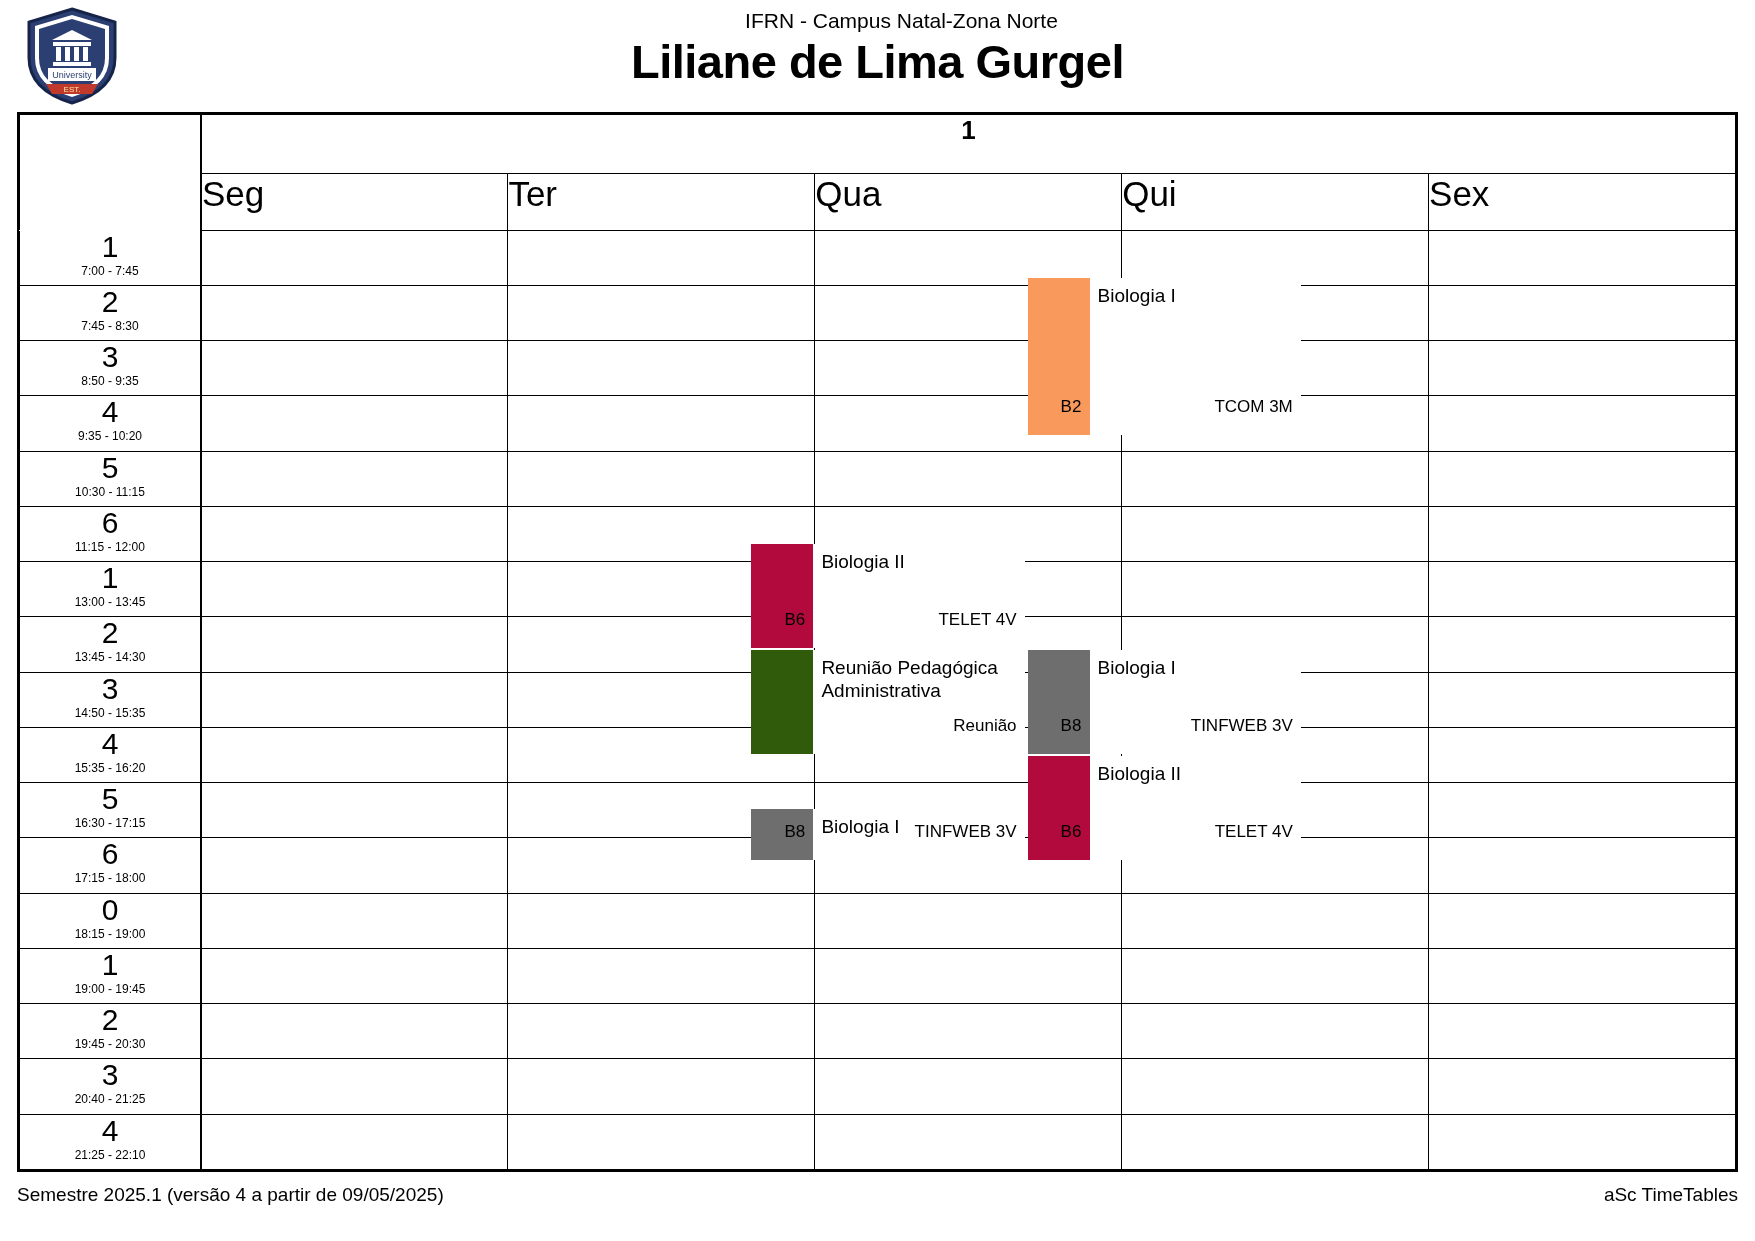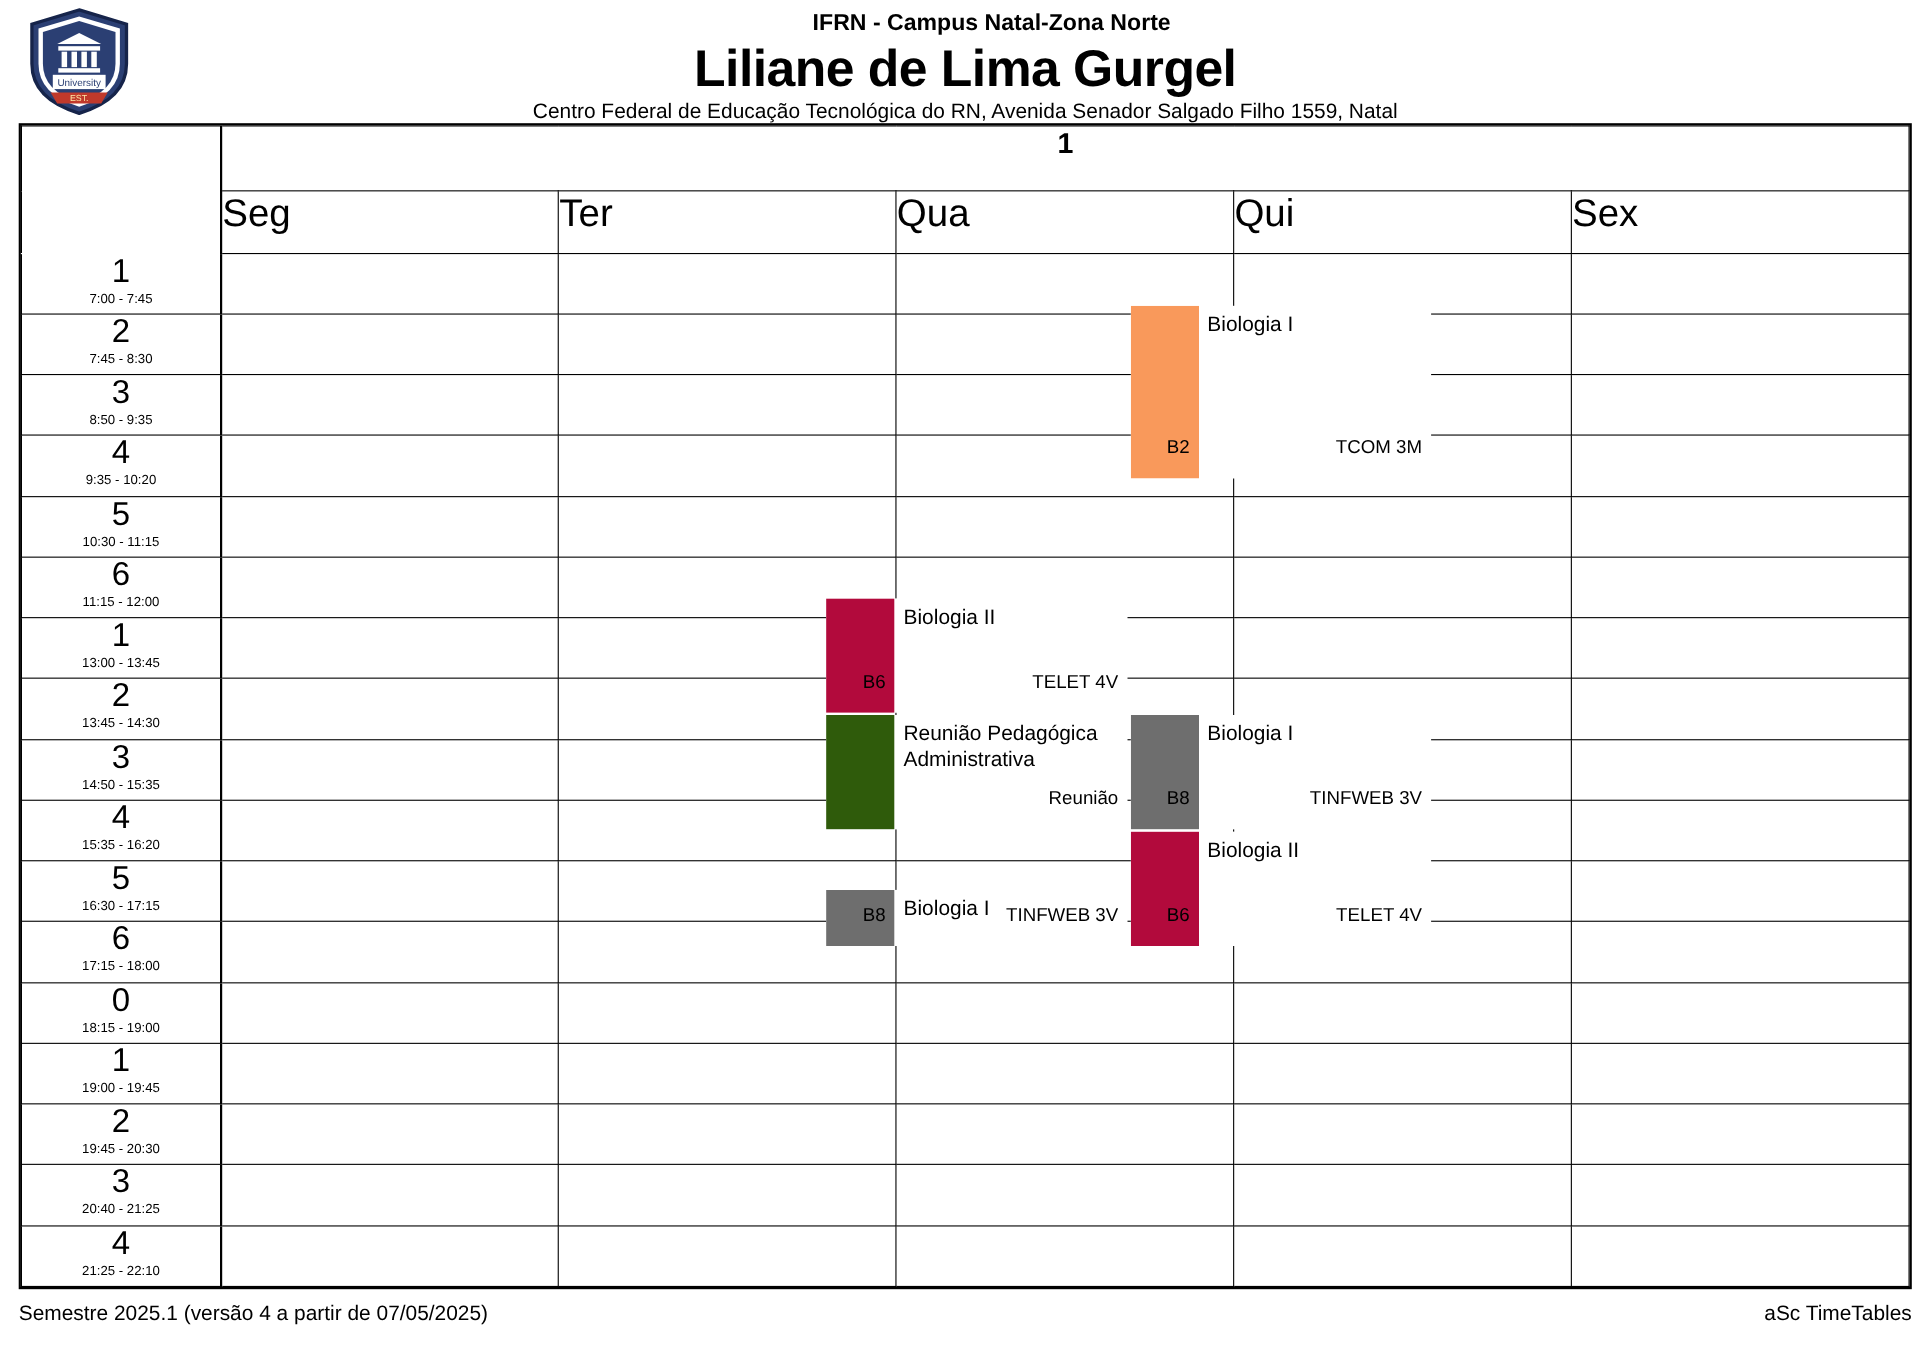--- a/index.html
+++ b/index.html
@@ -31,21 +31,21 @@
     position: absolute;
     left: 22px;
     top: 6px;
     width: 100px;
     height: 100px;
   }
   .school-name {
     font-size: 21px;
     line-height: 26px;
     padding-top: 8px;
-    font-weight: bold;
+    font-weight: normal;
     padding-left: 48px;
   }
   .teacher-name {
     font-size: 47px;
     line-height: 56px;
     font-weight: bold;
     letter-spacing: -0.5px;
   }
   .school-address {
     font-size: 19px;
@@ -192,21 +192,20 @@
           <rect x="31" y="56" width="38" height="4"></rect>
         </g>
         <rect x="26" y="62" width="48" height="13" fill="#ffffff"></rect>
         <text x="50" y="72" font-family="Liberation Sans, sans-serif" font-size="9" fill="#2b3f73" text-anchor="middle">University</text>
         <path d="M24 78 L76 78 L70 88 L30 88 Z" fill="#c0392b"></path>
         <text x="50" y="86" font-family="Liberation Sans, sans-serif" font-size="8" fill="#ffe9a8" text-anchor="middle">EST.</text>
       </svg>
     </div>
     <div class="school-name">IFRN - Campus Natal-Zona Norte</div>
     <div class="teacher-name">Liliane de Lima Gurgel</div>
-    <div class="school-address">Centro Federal de Educação Tecnológica do RN, Avenida Senador Salgado Filho 1559, Natal</div>
   </div>
 
   <div class="grid">
     <table class="tt">
       <tbody>
           <tr>
         <td class="corner-cell" rowspan="2"></td>
         <td class="class-title-cell" colspan="5">1</td>
       </tr>
       <tr class="daybar">
@@ -453,17 +452,17 @@
         <div class="swatch" style="background: rgb(110, 110, 110);"></div>
         <div class="body">
           <div class="subject">Biologia I</div>
           <div class="room">B8</div>
           <div class="klass">TINFWEB 3V</div>
         </div>
       </div>
     </div>
 
   <div class="footer">
-    <div>Semestre 2025.1 (versão 4 a partir de 07/05/2025)</div>
+    <div>Semestre 2025.1 (versão 4 a partir de 09/05/2025)</div>
     <div>aSc TimeTables</div>
   </div>
 
 </div>
 
 </body></html>

